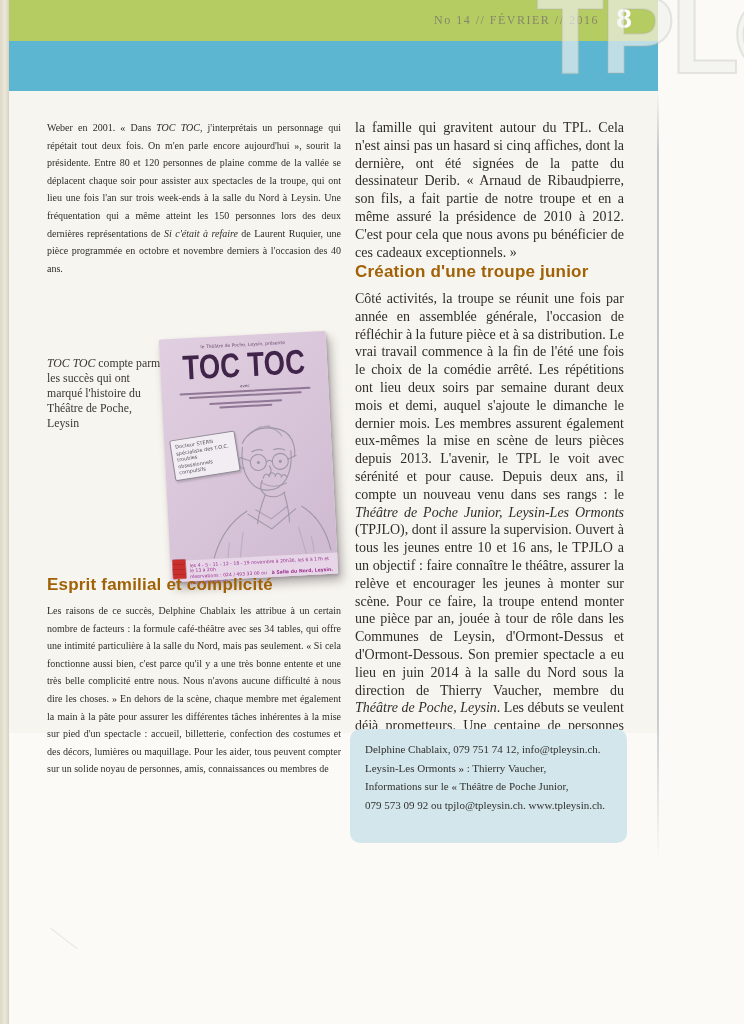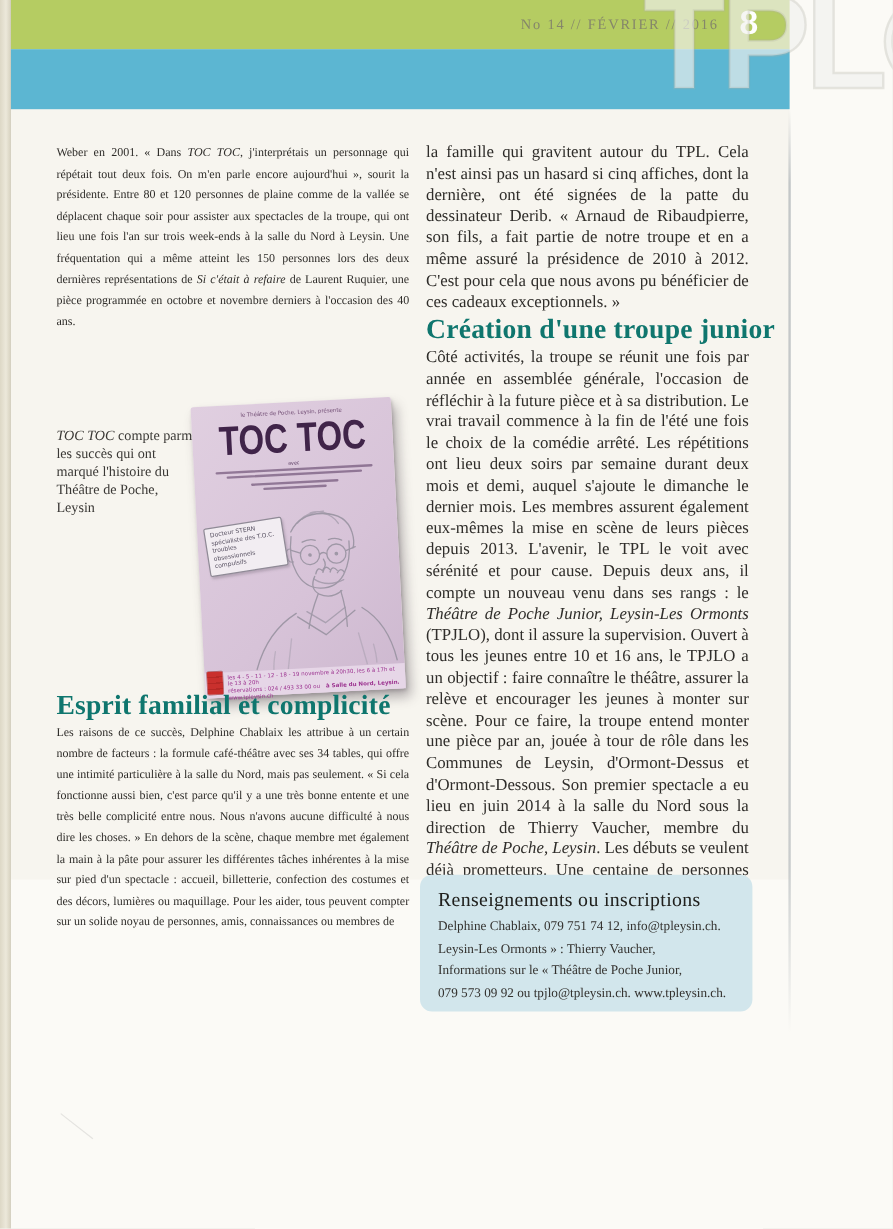--- a/index.html
+++ b/index.html
@@ -22,22 +22,22 @@
       text-shadow:0 0 1px rgba(170,170,160,0.25);pointer-events:none;}
   
   .body-text{position:absolute;text-align:justify;color:#2f2d2a;}
   .lt{font-size:10px;line-height:17.6px;}
   .rt{font-size:14px;line-height:17.8px;}
   .it{font-style:italic;}
   .col-left-para1{left:38px;top:119px;width:294px;}
   .col-left-para2{left:38px;top:602px;width:294px;}
   .col-right-para1{left:346px;top:119px;width:269px;}
   .col-right-para2{left:346px;top:290px;width:269px;}
-  .heading{position:absolute;margin:0;font-size:23px;font-weight:700;color:#0f766e;
-      letter-spacing:.2px;font-family:Liberation Serif, serif;}
+  .heading{position:absolute;margin:0;font-size:17px;font-weight:700;color:#a16207;
+      letter-spacing:.2px;font-family:Liberation Sans, sans-serif;}
   .h-left{left:38px;top:575px;}
   .h-right{left:346px;top:262px;}
   .caption{position:absolute;left:38px;top:356px;width:118px;font-size:11.8px;
       line-height:15px;color:#3a3835;text-align:left;}
   
   .infobox{position:absolute;left:341px;top:729px;width:277px;height:114px;box-sizing:border-box;
       background:#d2e6ec;border-radius:10px;padding:11px 15px;}
   .infobox-title{font-size:16.5px;color:#20201d;margin-bottom:3px;letter-spacing:.3px;}
   .infobox-lines{font-size:11px;line-height:18.6px;color:#33312e;text-align:justify;}
   
@@ -140,21 +140,20 @@
     </div>
 
     <h2 class="heading h-left">Esprit familial et complicité</h2>
     <div class="body-text lt col-left-para2"><span>Les raisons de ce succès, Delphine Chablaix les attribue à un certain nombre de facteurs : la formule café-théâtre avec ses 34 tables, qui offre une intimité particulière à la salle du Nord, mais pas seulement. « Si cela fonctionne aussi bien, c'est parce qu'il y a une très bonne entente et une très belle complicité entre nous. Nous n'avons aucune difficulté à nous dire les choses. » En dehors de la scène, chaque membre met également la main à la pâte pour assurer les différentes tâches inhérentes à la mise sur pied d'un spectacle : accueil, billetterie, confection des costumes et des décors, lumières ou maquillage. Pour les aider, tous peuvent compter sur un solide noyau de personnes, amis, connaissances ou membres de</span></div>
 
     <div class="body-text rt col-right-para1"><span>la famille qui gravitent autour du TPL. Cela n'est ainsi pas un hasard si cinq affiches, dont la dernière, ont été signées de la patte du dessinateur Derib. « Arnaud de Ribaudpierre, son fils, a fait partie de notre troupe et en a même assuré la présidence de 2010 à 2012. C'est pour cela que nous avons pu bénéficier de ces cadeaux exceptionnels. »</span></div>
     <h2 class="heading h-right">Création d'une troupe junior</h2>
     <div class="body-text rt col-right-para2"><span>Côté activités, la troupe se réunit une fois par année en assemblée générale, l'occasion de réfléchir à la future pièce et à sa distribution. Le vrai travail commence à la fin de l'été une fois le choix de la comédie arrêté. Les répétitions ont lieu deux soirs par semaine durant deux mois et demi, auquel s'ajoute le dimanche le dernier mois. Les membres assurent également eux-mêmes la mise en scène de leurs pièces depuis 2013. L'avenir, le TPL le voit avec sérénité et pour cause. Depuis deux ans, il compte un nouveau venu dans ses rangs : le </span><span class="it">Théâtre de Poche Junior, Leysin-Les Ormonts</span><span> (TPJLO), dont il assure la supervision. Ouvert à tous les jeunes entre 10 et 16 ans, le TPJLO a un objectif : faire connaître le théâtre, assurer la relève et encourager les jeunes à monter sur scène. Pour ce faire, la troupe entend monter une pièce par an, jouée à tour de rôle dans les Communes de Leysin, d'Ormont-Dessus et d'Ormont-Dessous. Son premier spectacle a eu lieu en juin 2014 à la salle du Nord sous la direction de Thierry Vaucher, membre du </span><span class="it">Théâtre de Poche, Leysin</span><span>. Les débuts se veulent déjà prometteurs. Une centaine de personnes ont assisté aux représentations.</span></div>
 
     <div class="infobox">
-      <div class="infobox-title">Renseignements ou inscriptions</div>
       <div class="infobox-lines">
           <div>Delphine Chablaix, 079 751 74 12, info@tpleysin.ch.</div>
           <div>Leysin-Les Ormonts » : Thierry Vaucher,</div>
           <div>Informations sur le « Théâtre de Poche Junior,</div>
           <div>079 573 09 92 ou tpjlo@tpleysin.ch. www.tpleysin.ch.</div>
         </div>
     </div>
 
     <div class="edge-line"></div>
     <div class="page-curve"></div>

